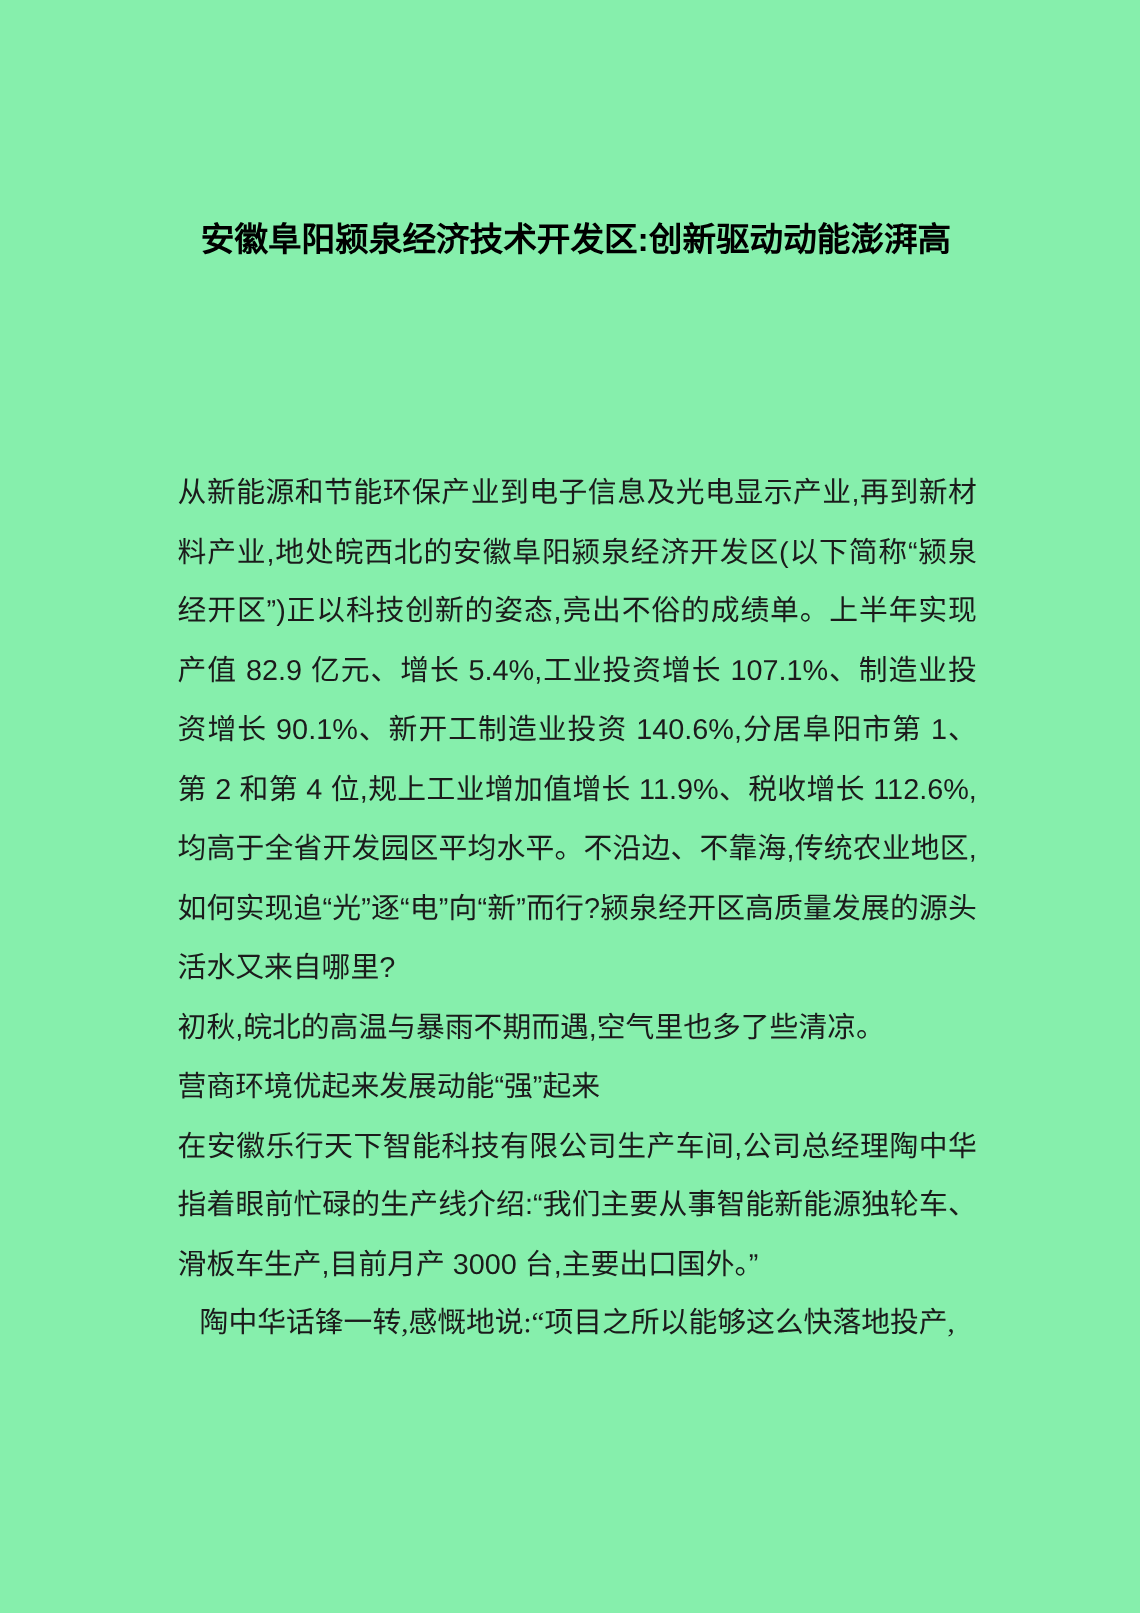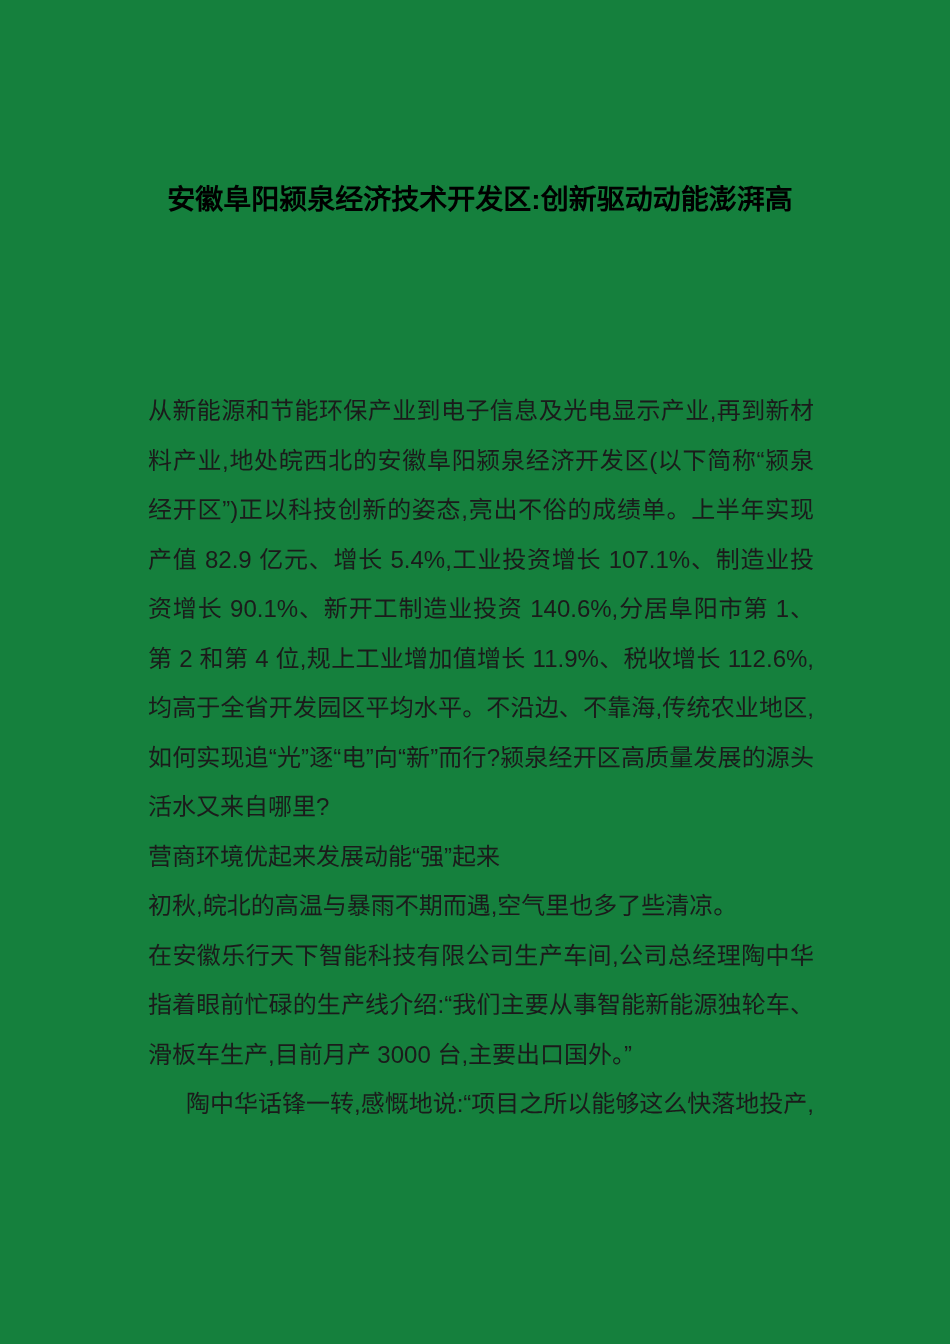--- a/index.html
+++ b/index.html
@@ -18,21 +18,21 @@
     color: #000000;
     -webkit-font-smoothing: antialiased;
   }
 
   .page {
     position: absolute;
     top: 0;
     left: 0;
     width: 950px;
     height: 1344px;
-    background: #15803d;
+    background: #86efac;
   }
 
   
   .doc-title {
     position: absolute;
     left: 148px;
     top: 140px;
     width: 664px;
     font-family: "Liberation Sans", "DejaVu Sans", sans-serif;
     font-weight: bold;
@@ -64,39 +64,40 @@
     word-break: break-all;
     white-space: normal;
   }
 
   .para.flush {
     text-align: left;
   }
 
   
   .doc-body .para:last-child {
-    text-align: right;
+    text-align: center;
+    font-family: Liberation Serif, serif;
   }
 </style>
 </head>
 <body>
 
 <div class="page">
 
   <div class="doc-title">
     <span>安徽阜阳颍泉经济技术开发区:创新驱动动能澎湃高</span><br>
   </div>
 
   <div class="doc-body">
 
     <p class="para">从新能源和节能环保产业到电子信息及光电显示产业,再到新材料产业,地处皖西北的安徽阜阳颍泉经济开发区(以下简称“颍泉经开区”)正以科技创新的姿态,亮出不俗的成绩单。上半年实现产值 82.9 亿元、增长 5.4%,工业投资增长 107.1%、制造业投资增长 90.1%、新开工制造业投资 140.6%,分居阜阳市第 1、第 2 和第 4 位,规上工业增加值增长 11.9%、税收增长 112.6%,均高于全省开发园区平均水平。不沿边、不靠海,传统农业地区,如何实现追“光”逐“电”向“新”而行?颍泉经开区高质量发展的源头活水又来自哪里?</p>
 
+    <p class="para flush">初秋,皖北的高温与暴雨不期而遇,空气里也多了些清凉。</p>
+
     <p class="para flush">营商环境优起来发展动能“强”起来</p>
-
-    <p class="para flush">初秋,皖北的高温与暴雨不期而遇,空气里也多了些清凉。</p>
 
     <p class="para">在安徽乐行天下智能科技有限公司生产车间,公司总经理陶中华指着眼前忙碌的生产线介绍:“我们主要从事智能新能源独轮车、滑板车生产,目前月产 3000 台,主要出口国外。”</p>
 
     <p class="para flush">陶中华话锋一转,感慨地说:“项目之所以能够这么快落地投产,</p>
 
   </div>
 
 </div>
 
 </body></html>

